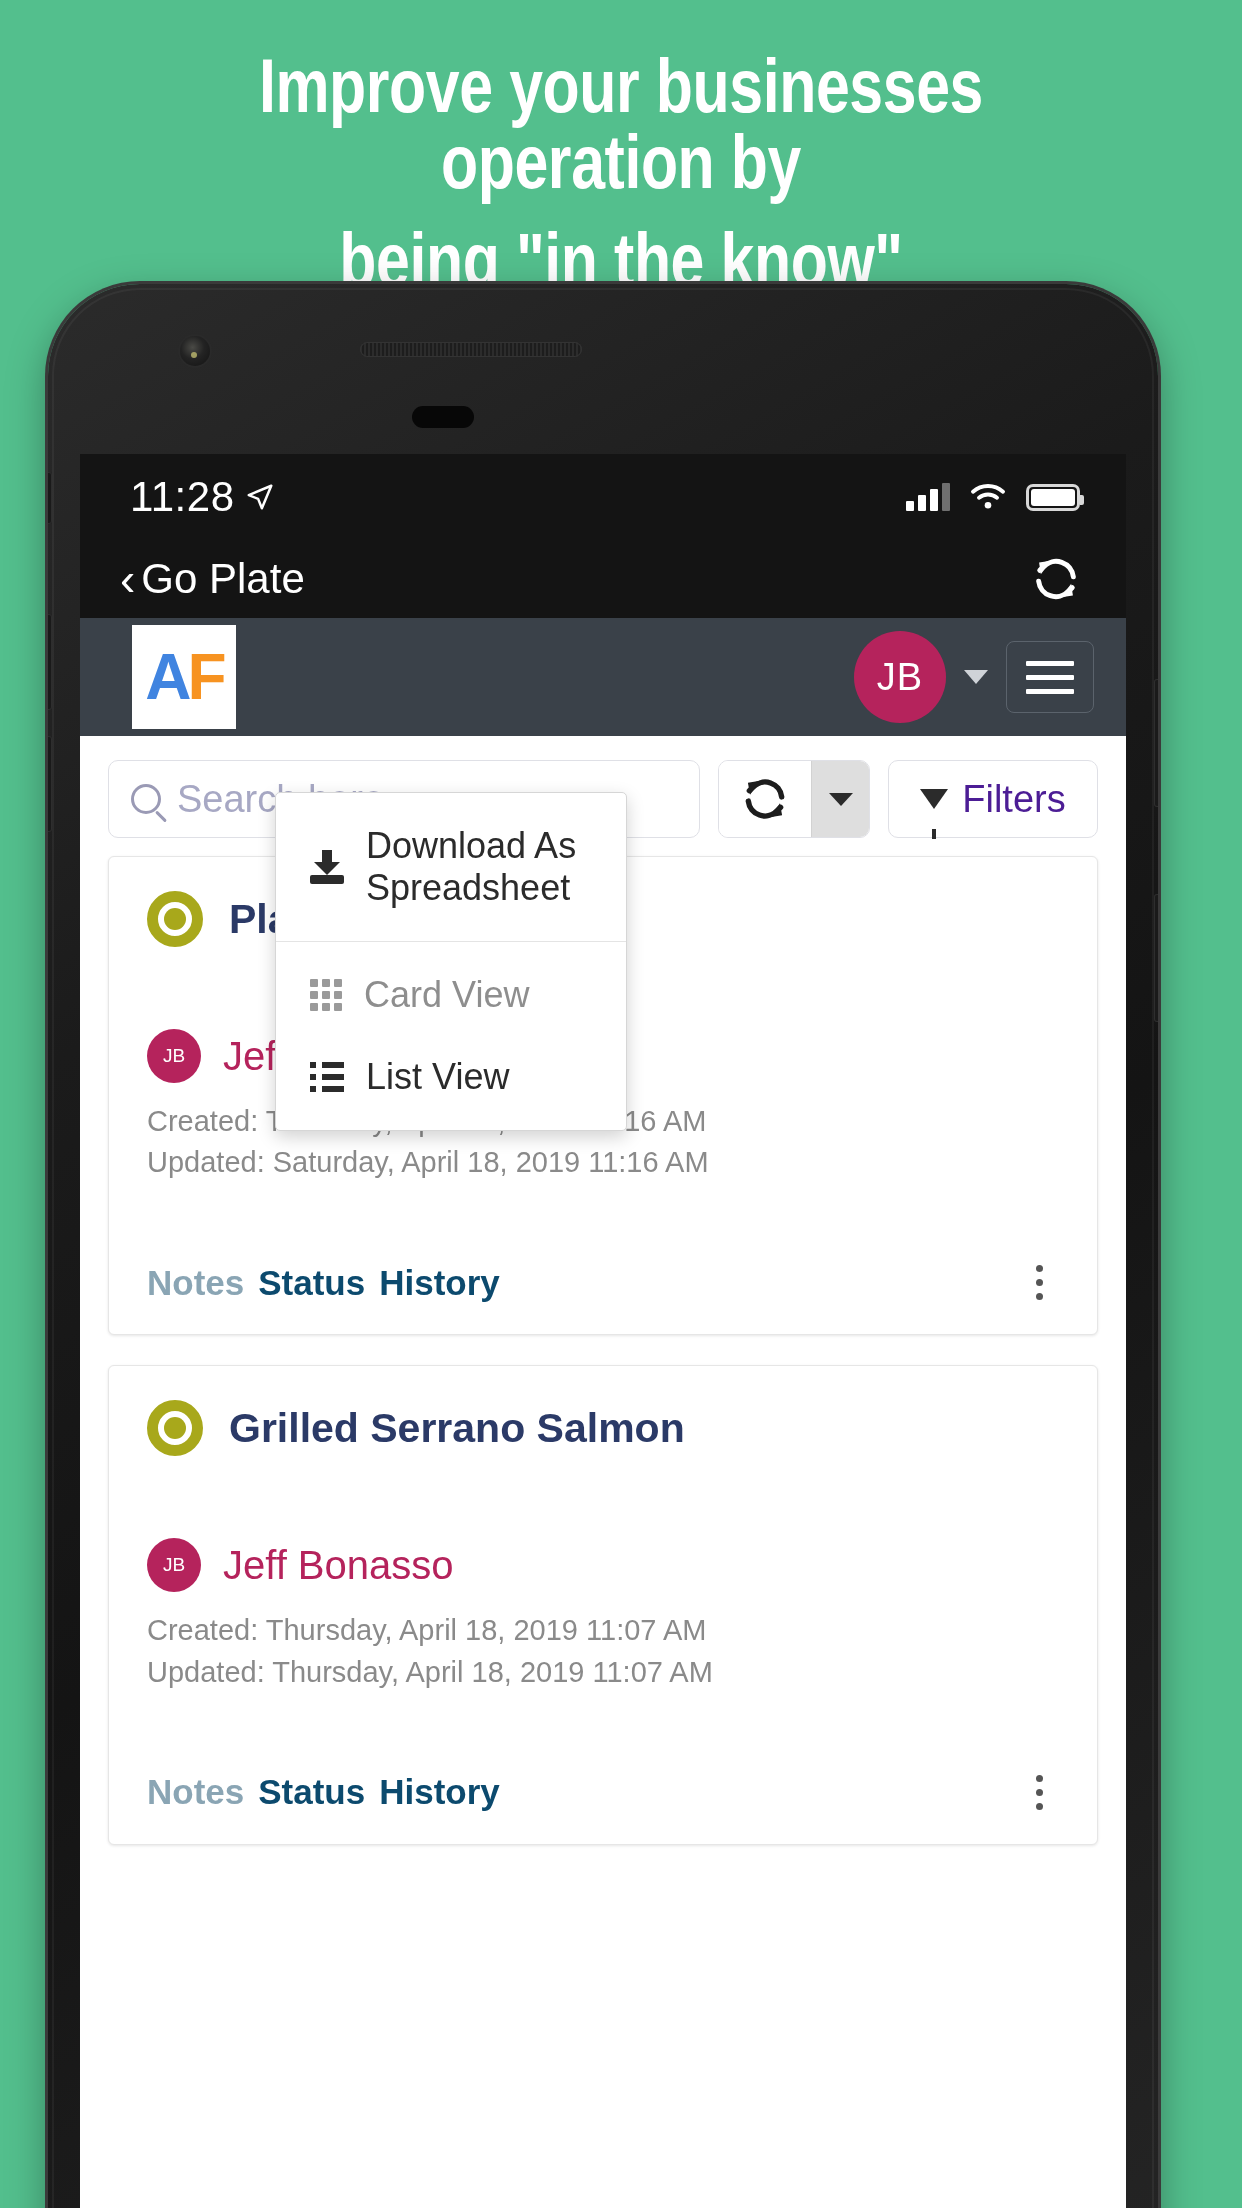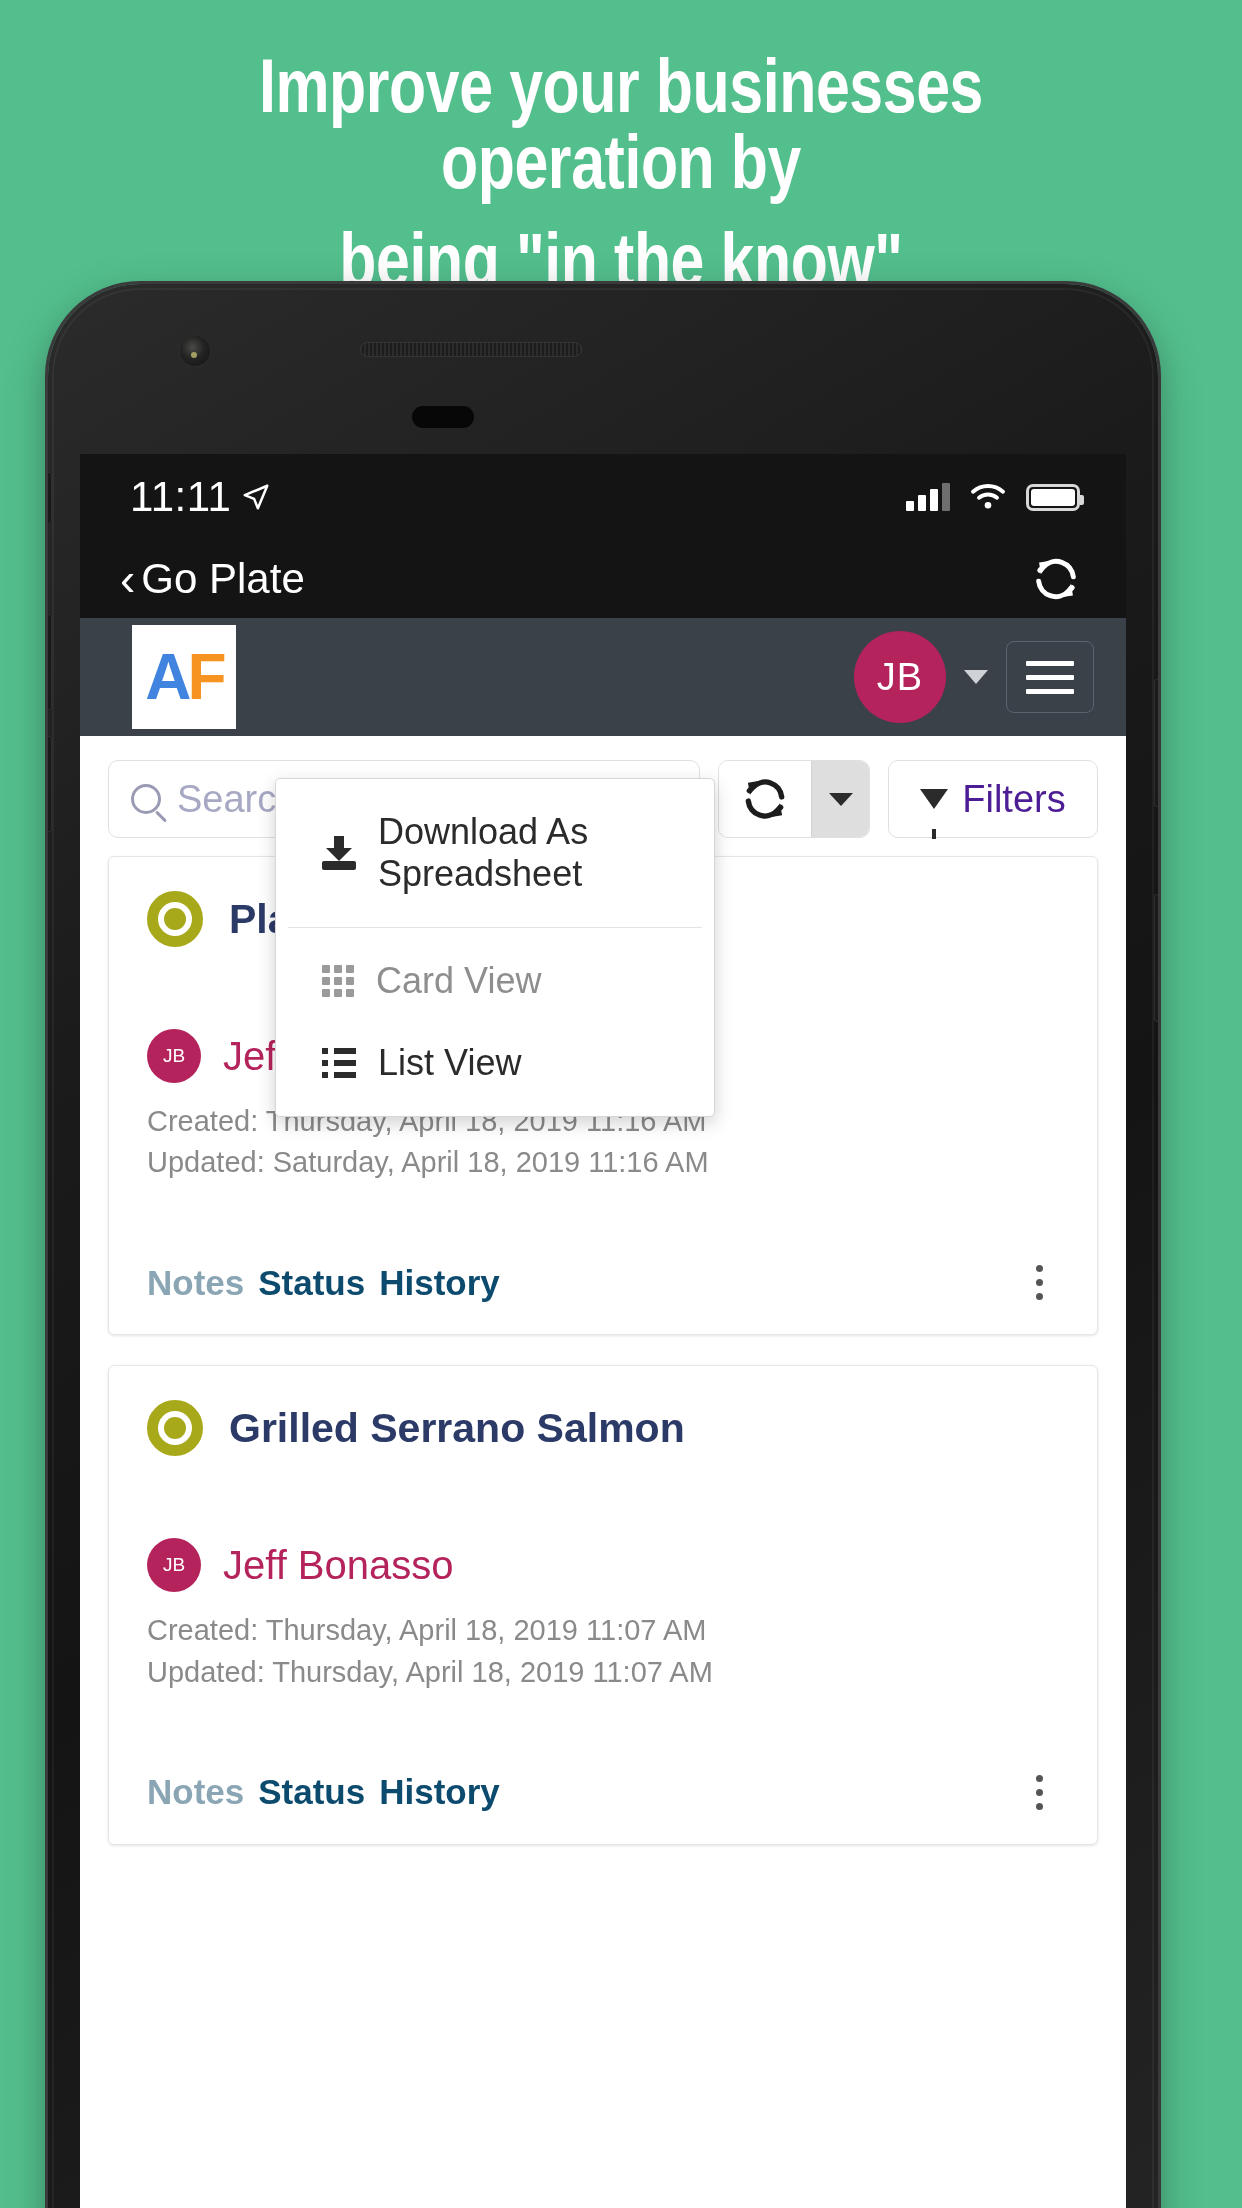--- a/index.html
+++ b/index.html
@@ -205,24 +205,24 @@
 
   .card-links { display:flex; align-items:center; justify-content:space-between; margin-top:74px; }
   .links { display:flex; gap:14px; font-size:35px; font-weight:bold; }
   .lnk-muted { color:#8aa5b4; }
   .lnk { color:#0c4a6e; }
   .kebab { display:flex;flex-direction:column;gap:7px; padding: 8px 16px; }
   .kebab i { display:block;width:7px;height:7px;border-radius:50%;background:#555; }
 
   
   .menu {
-    position:absolute; left: 195px; top: 324px; width: 440px;
+    position:absolute; left: 195px; top: 338px; width: 352px;
     background:#fff; border:1px solid #d6d6d6; border-radius:5px;
     box-shadow: 0 6px 18px rgba(0,0,0,.18);
-    padding: 12px 12px; z-index: 30;
+    padding: 12px 0; z-index: 30;
   }
   .menu-item { display:flex; align-items:center; gap:22px; padding: 20px 34px; font-size:36px; color:#2b2b2b; }
   .menu-item.disabled { color:#8e8e8e; }
   .menu-sep { height:1px; background:#e4e4e4; margin: 12px 0; }
 
   .ic-download { width:34px;height:34px; position:relative; flex:0 0 auto; }
   .ic-download::before{
     content:""; position:absolute; left:12px; top:0; width:10px;height:14px;background:#2b2b2b;
   }
   .ic-download::after{
@@ -256,21 +256,21 @@
   <div class="btn-side btn-right-2"></div>
 
   <div class="notch-cam"></div>
   <div class="speaker"></div>
   <div class="sensor-bar"></div>
 
   <div class="screen">
 
     <div class="statusbar">
       <div class="sb-left">
-        <span class="sb-time">11:11</span>
+        <span class="sb-time">11:28</span>
         <svg width="30" height="30" viewBox="0 0 24 24">
           <path d="M21 3 L3 10.5 L10.5 13.5 L13.5 21 Z" fill="none" stroke="#fff" stroke-width="2" stroke-linejoin="round"></path>
         </svg>
       </div>
       <div class="sb-right">
         <span class="bars">
             <i></i>
             <i></i>
             <i></i>
             <i></i>

